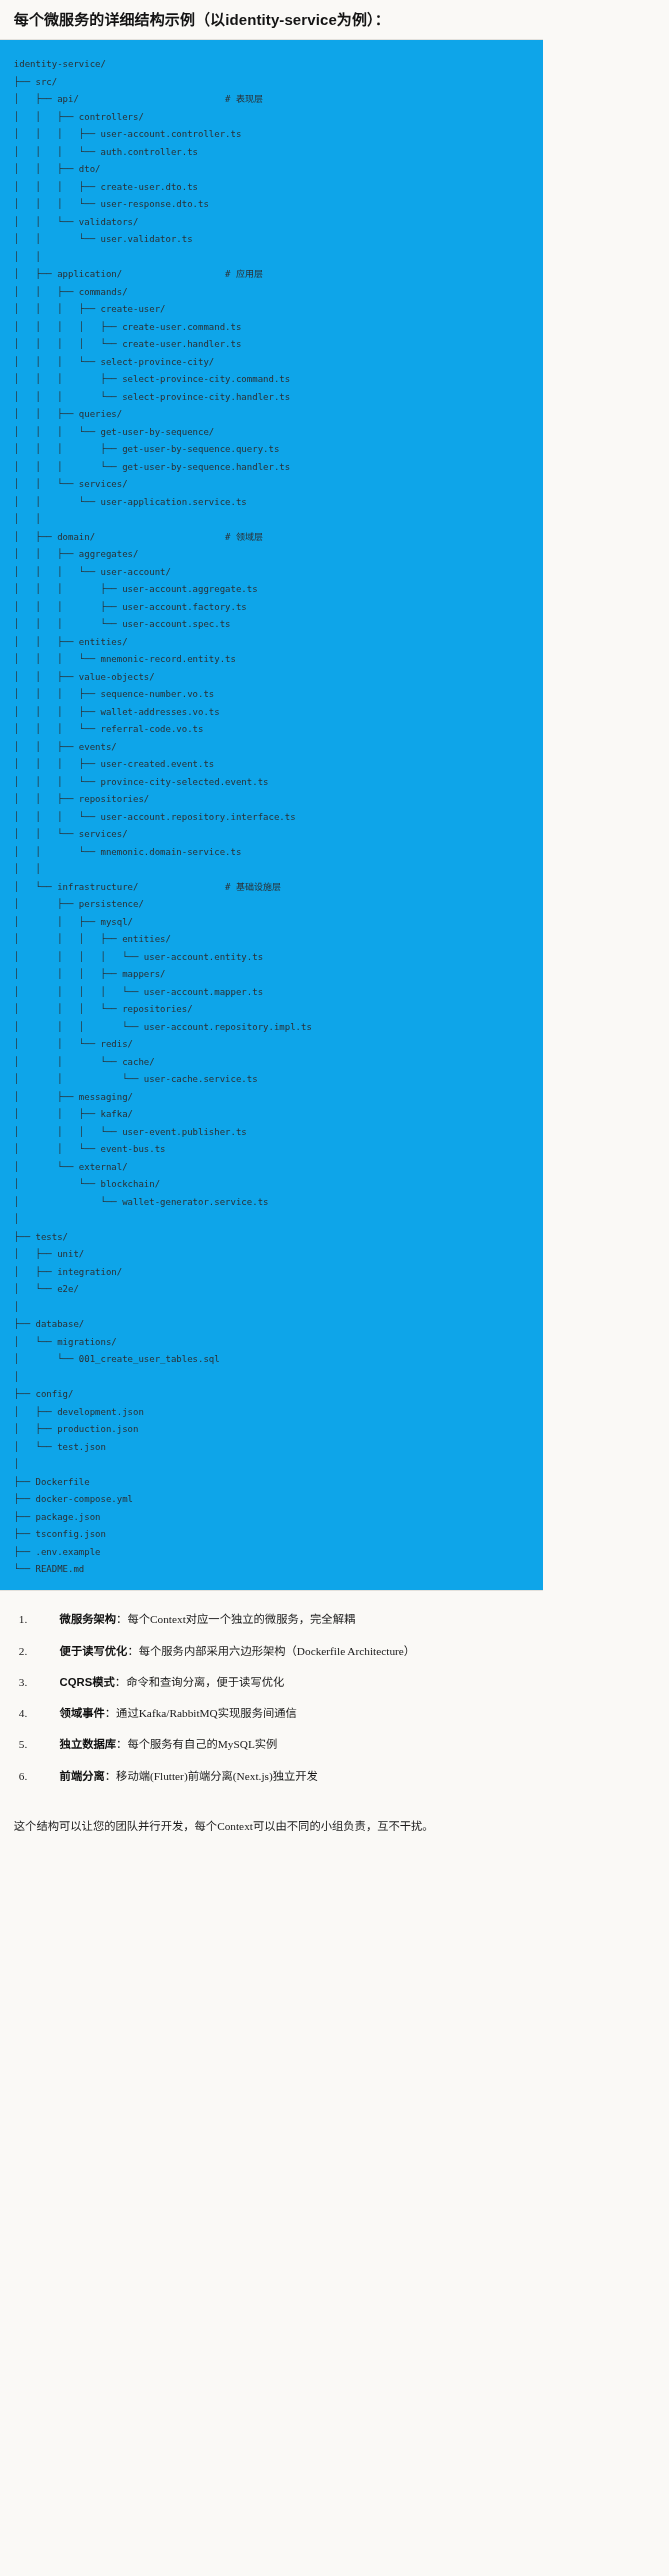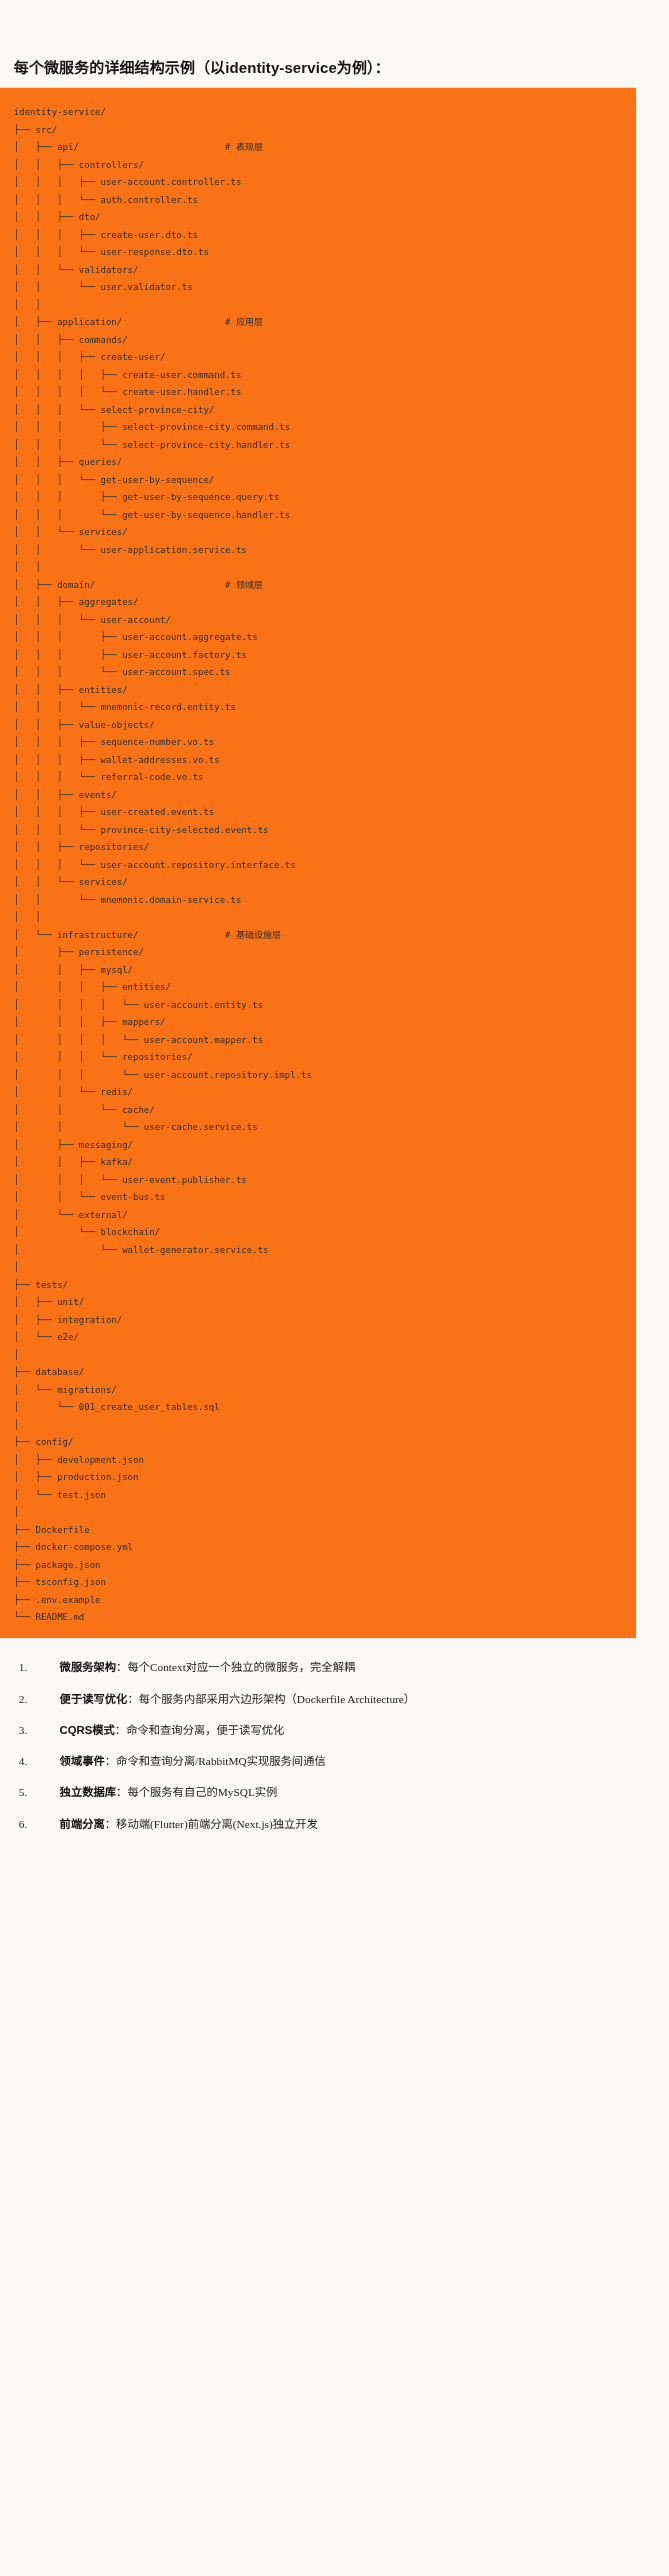--- a/index.html
+++ b/index.html
@@ -9,25 +9,24 @@
   }
   body {
     width: 669px;
     background: #faf9f6;
     font-family: "Liberation Serif", "DejaVu Serif", serif;
     color: #1a1a1a;
     -webkit-font-smoothing: antialiased;
   }
 
   .page {
-    width: 636px;
+    width: 543px;
     box-sizing: border-box;
     background: #faf9f6;
     position: relative;
-    margin-top: 48px;
   }
 
   
   .doc-title {
     font-family: "Liberation Sans", "DejaVu Sans", sans-serif;
     font-weight: bold;
     font-size: 15px;
     line-height: 1.35;
     color: #141414;
     padding: 10px 13.8px 8.8px 13.8px;
@@ -38,21 +37,21 @@
   .rule {
     border: 0;
     border-top: 0.6px solid #e3e1dc;
     margin: 0;
     height: 0;
   }
 
   
   .tree-block {
     padding: 16.3px 13.8px 11.3px 13.8px;
-    background: #f97316;
+    background: #0ea5e9;
   }
 
   pre.tree {
     margin: 0;
     font-family: "DejaVu Sans Mono", "Liberation Mono", monospace;
     font-size: 9px;
     line-height: 17.5px;
     color: #2b2f33;
     white-space: pre;
     overflow: visible;
@@ -228,26 +227,27 @@
       <li>
         <span class="note-term">微服务架构</span><span class="note-sep">：</span><span class="note-desc">每个Context对应一个独立的微服务，完全解耦</span>
       </li>
       <li>
         <span class="note-term">便于读写优化</span><span class="note-sep">：</span><span class="note-desc">每个服务内部采用六边形架构（Dockerfile Architecture）</span>
       </li>
       <li>
         <span class="note-term">CQRS模式</span><span class="note-sep">：</span><span class="note-desc">命令和查询分离，便于读写优化</span>
       </li>
       <li>
-        <span class="note-term">领域事件</span><span class="note-sep">：</span><span class="note-desc">命令和查询分离/RabbitMQ实现服务间通信</span>
+        <span class="note-term">领域事件</span><span class="note-sep">：</span><span class="note-desc">通过Kafka/RabbitMQ实现服务间通信</span>
       </li>
       <li>
         <span class="note-term">独立数据库</span><span class="note-sep">：</span><span class="note-desc">每个服务有自己的MySQL实例</span>
       </li>
       <li>
         <span class="note-term">前端分离</span><span class="note-sep">：</span><span class="note-desc">移动端(Flutter)前端分离(Next.js)独立开发</span>
       </li>
     </ol>
   </div>
 
+  <p class="closing">这个结构可以让您的团队并行开发，每个Context可以由不同的小组负责，互不干扰。</p>
 
 </div>
 
 
 </body></html>

